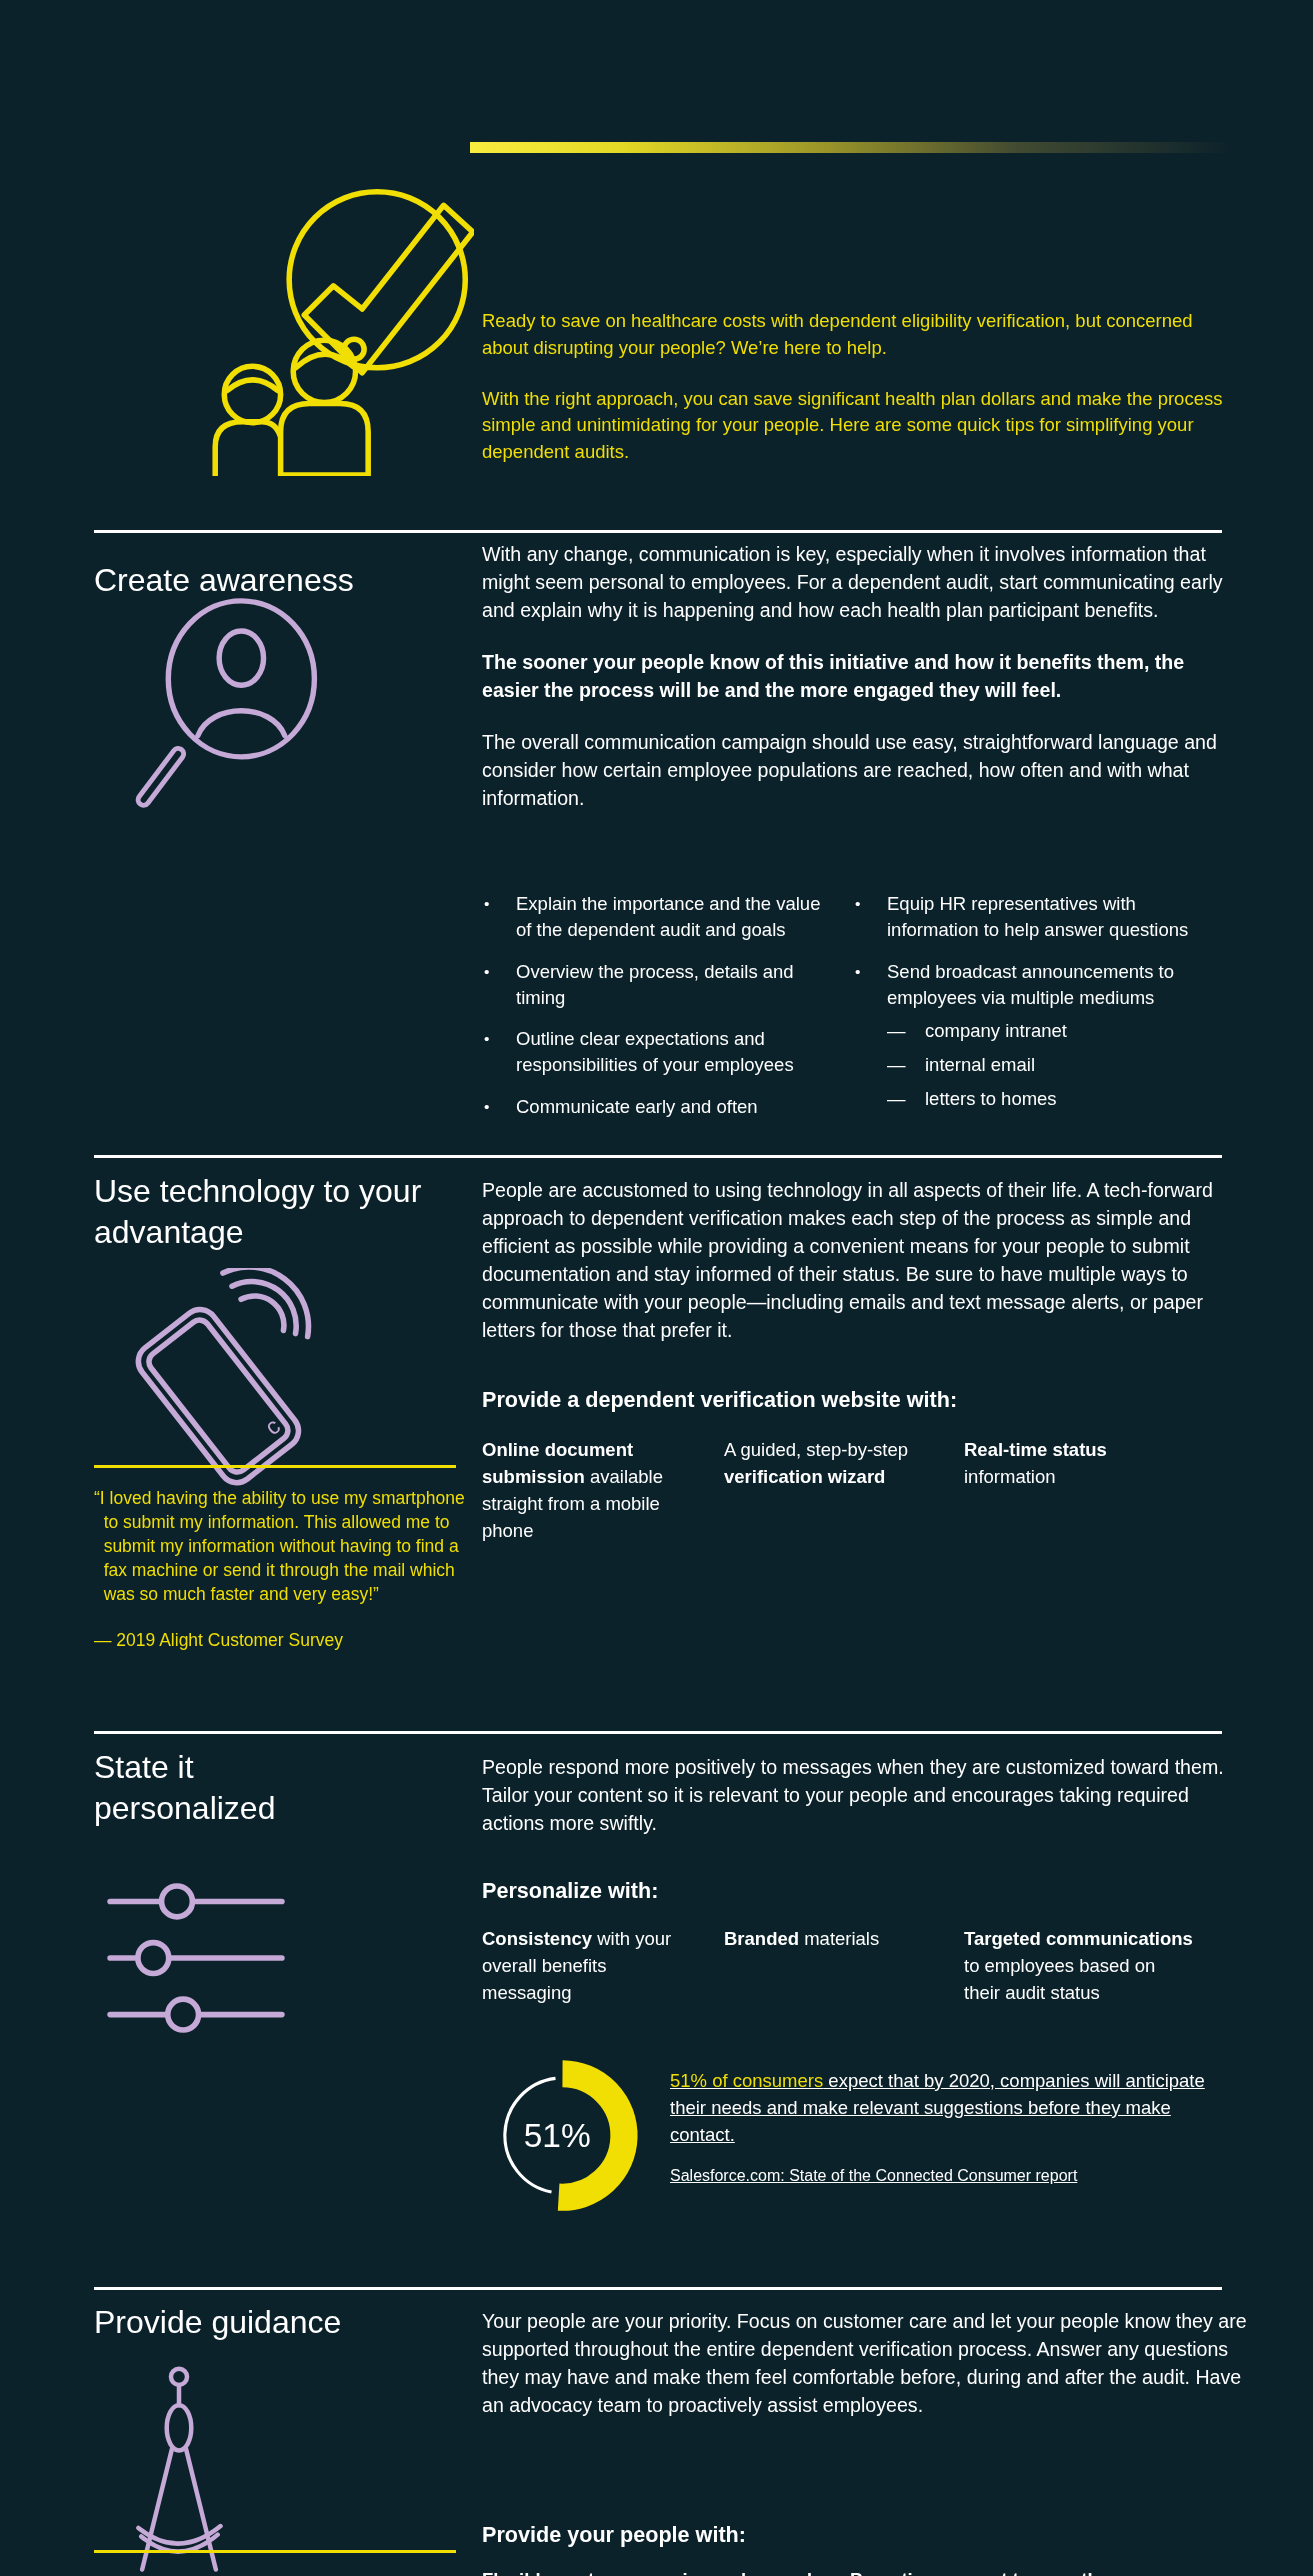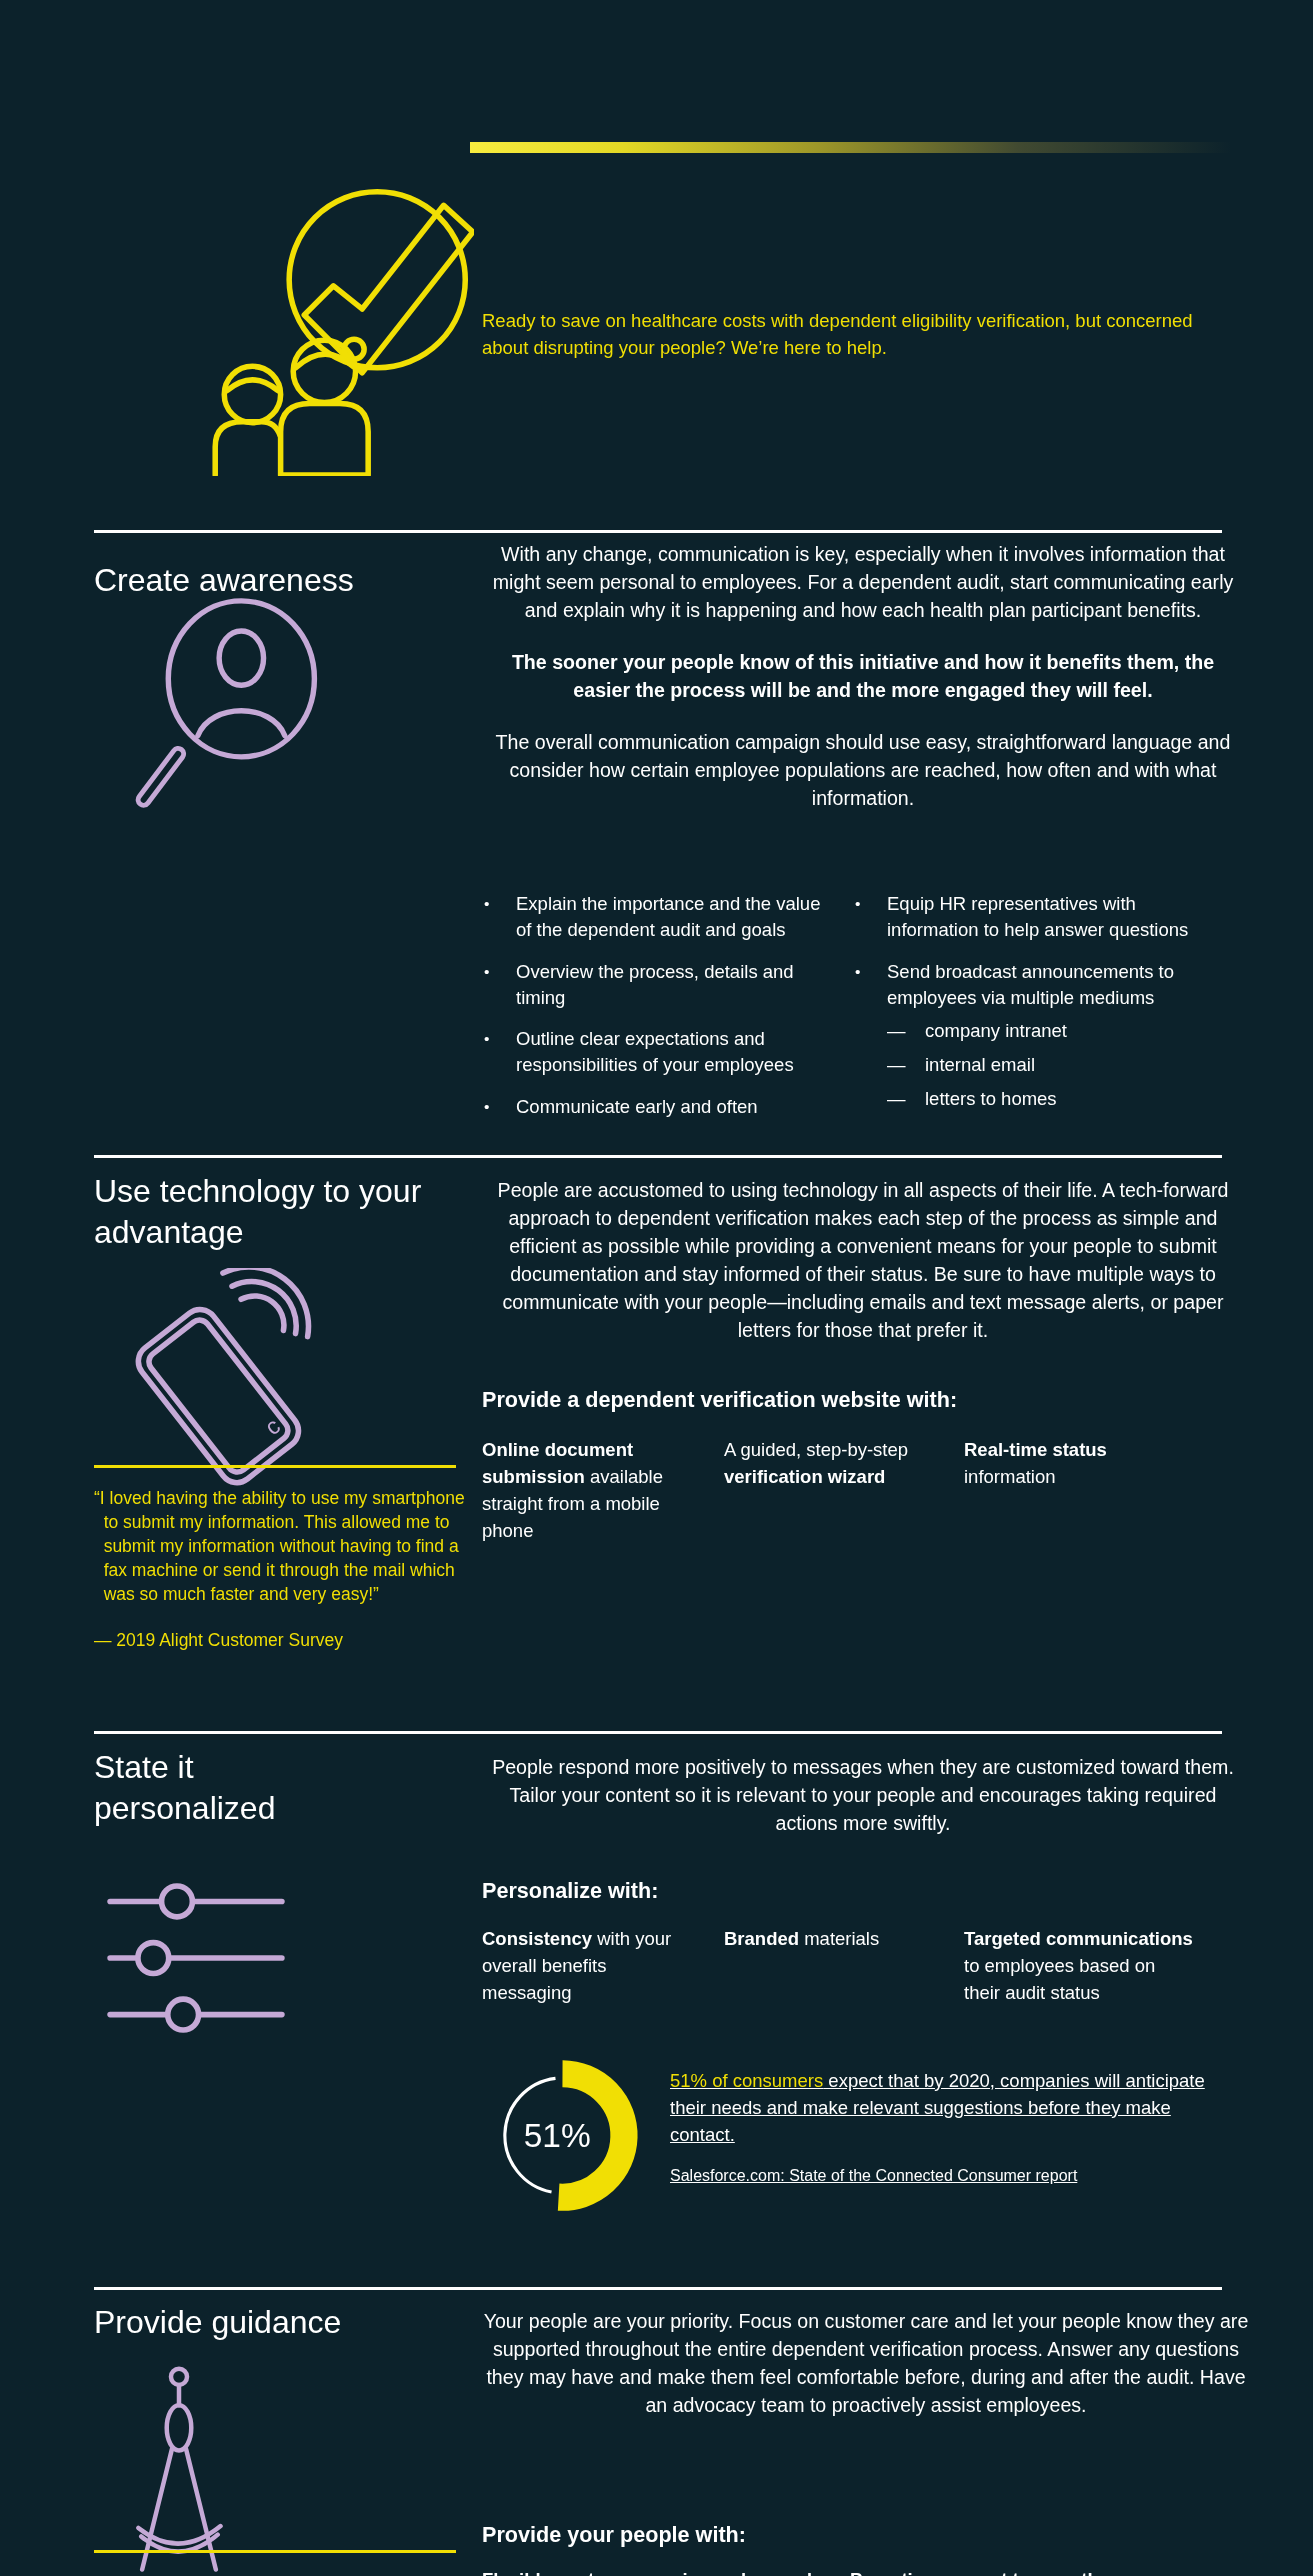--- a/index.html
+++ b/index.html
@@ -9,21 +9,21 @@
   .page{position:relative;width:1314px;height:3185px;background:var(--bg);
         font-family:"Liberation Sans", sans-serif;color:var(--white);overflow:hidden;}
   .abs{position:absolute;}
   .divider{position:absolute;left:94px;width:1128px;height:2.6px;background:var(--white);}
   .yrule{position:absolute;left:94px;width:362px;height:3.1px;background:var(--yellow);}
   .topbar{position:absolute;left:470px;top:142px;width:761px;height:10.8px;
           background:linear-gradient(90deg,#F8EC3F 0%,#E3D825 20%,#9C9629 46%,#414A31 72%,rgba(12,34,43,0) 100%);}
   h1.title{margin:0;font-size:45px;line-height:1.30;font-weight:400;color:var(--white);}
   .sec-heading{margin:0;font-size:32px;line-height:1.28;font-weight:400;color:var(--white);}
   .intro p{margin:0 0 24px 0;font-size:18.5px;line-height:1.45;color:var(--yellow);}
-  .body-col{font-size:19.6px;line-height:28px;color:var(--white);text-align:center;}
+  .body-col{font-size:19.6px;line-height:28px;color:var(--white);}
   .body-col p{margin:0 0 24px 0;}
   .body-col p.em{font-weight:700;}
   .subhead{font-size:21.6px;font-weight:700;color:var(--white);margin:0;}
   .cols{display:flex;}
   .cols .c{font-size:18.5px;line-height:27px;}
   .c1{width:206px;margin-right:36px;}
   .c2{width:204px;margin-right:36px;}
   .c3{width:232px;}
   ul.blist{list-style:none;margin:0;padding:0;}
   ul.blist>li{display:flex;font-size:18.5px;line-height:26px;margin-bottom:15.5px;}
@@ -60,20 +60,21 @@
         <path d="M32 470 Q82 428 132 470"></path>
         <circle cx="82" cy="478" r="56"></circle>
         <path d="M8 638 V582 Q8 532 62 532 H100 Q128 532 137 560"></path>
       </g>
     </svg>
   </div>
 
 
   <div class="intro abs" style="left:482px;top:308px;width:747px;">
     <p>Ready to save on healthcare costs with dependent eligibility verification, but concerned about disrupting your people? We’re here to help.</p>
+    <p>With the right approach, you can save significant health plan dollars and make the process simple and unintimidating for your people. Here are some quick tips for simplifying your dependent audits.</p>
   </div>
 
   <div class="divider" style="top:530px;"></div>
 
   <h2 class="sec-heading abs" style="left:94px;top:560px;width:422px;">Create awareness</h2>
 
   <div class="abs" style="left:121px;top:590px;width:216px;height:232px;">
     <svg viewBox="0 0 430 470" width="216" height="232">
       <ellipse class="ln" cx="240" cy="180" rx="148" ry="158"></ellipse>
       <ellipse class="ln" cx="240" cy="138" rx="45" ry="55"></ellipse>

